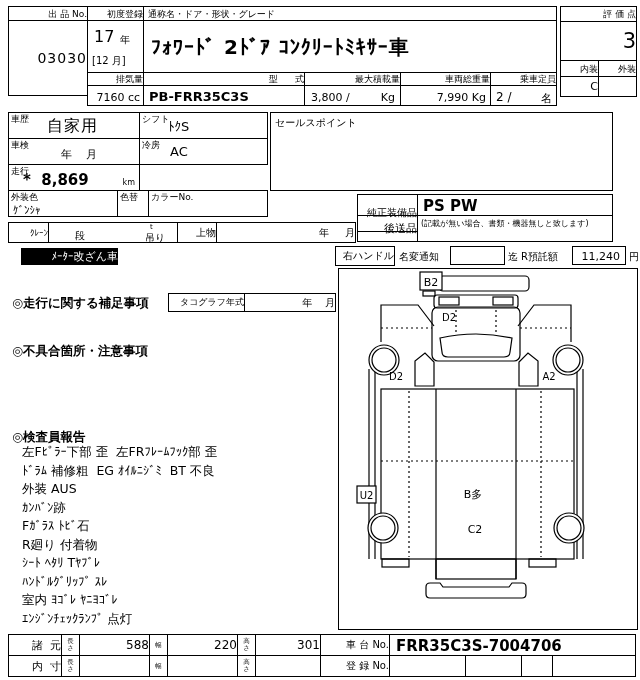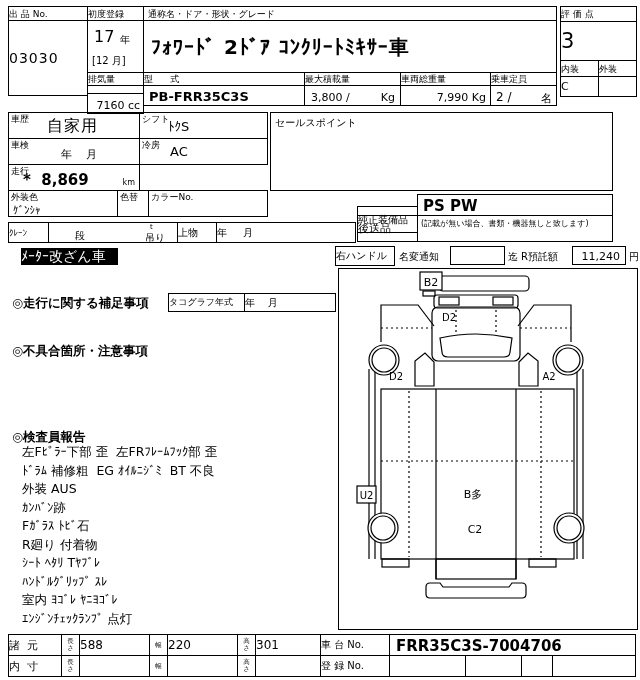--- a/index.html
+++ b/index.html
@@ -2,21 +2,21 @@
 <html><head>
 <meta charset="utf-8">
 <style>
   html,body{margin:0;padding:0;background:#fff;}
   #sheet{position:relative;width:640px;height:680px;background:#ffffff;
          font-family:"DejaVu Sans","Liberation Sans",sans-serif;color:#000;overflow:hidden;}
   .abs{position:absolute;box-sizing:border-box;}
   .bx{border:1px solid #000;}
   .lbl{font-size:9px;line-height:10px;}
   .cl{position:absolute;top:1px;left:2px;font-size:9px;line-height:10px;white-space:pre;}
-  .ctr{display:flex;align-items:center;justify-content:flex-start;}
+  .ctr{display:flex;align-items:center;justify-content:flex-end;}
   .pre{white-space:pre;}
   .rep-line{white-space:pre;font-size:12.5px;line-height:18.5px;}
   .vlab{font-size:6.5px;line-height:7px;white-space:pre-line;display:flex;align-items:center;justify-content:center;text-align:center;}
   svg text{font-family:"DejaVu Sans","Liberation Sans",sans-serif;fill:#000;}
 </style>
 </head>
 <body>
 
 <div id="sheet">
 
@@ -39,21 +39,21 @@
   <div class="abs bx" style="left:143px;top:6px;width:414px;height:15px;">
     <span class="lbl" style="position:absolute;left:4px;top:2px;">通称名・ドア・形状・グレード</span>
   </div>
   <div class="abs bx" style="left:143px;top:20px;width:414px;height:53px;">
     <span class="abs pre" style="left:7px;top:13px;font-size:20px;font-weight:bold;letter-spacing:1px;">ﾌｫﾜｰﾄﾞ 2ﾄﾞｱ ｺﾝｸﾘｰﾄﾐｷｻｰ車</span>
   </div>
 
   <div class="abs bx ctr" style="left:87px;top:72px;width:57px;height:14px;">
     <span class="lbl">排気量</span>
   </div>
-  <div class="abs bx" style="left:87px;top:85px;width:57px;height:21px;margin-top:8px;">
+  <div class="abs bx" style="left:87px;top:85px;width:57px;height:21px;">
     <span class="abs" style="right:3px;top:5px;font-size:11px;">7160 cc</span>
   </div>
 
   <div class="abs bx ctr" style="left:143px;top:72px;width:162px;height:14px;">
     <span class="lbl pre">型      式</span>
   </div>
   <div class="abs bx" style="left:143px;top:85px;width:162px;height:21px;">
     <span class="abs" style="left:5px;top:3px;font-size:13px;font-weight:bold;">PB-FRR35C3S</span>
   </div>
 
@@ -145,34 +145,34 @@
   <div class="abs bx ctr" style="left:177px;top:222px;width:40px;height:21px;">
     <span style="font-size:10px;">上物</span>
   </div>
   <div class="abs bx ctr" style="left:216px;top:222px;width:140px;height:21px;">
     <span class="pre" style="font-size:10px;">年     月</span>
   </div>
 
   <div class="abs bx" style="left:270px;top:112px;width:343px;height:79px;">
     <span class="abs" style="left:4px;top:3px;font-size:10px;">セールスポイント</span>
   </div>
-  <div class="abs bx ctr" style="left:357px;top:194px;width:61px;height:27px;margin-top:12px;">
+  <div class="abs bx ctr" style="left:357px;top:194px;width:61px;height:38px;">
     <span style="font-size:10px;">純正装備品</span>
   </div>
   <div class="abs bx" style="left:417px;top:194px;width:196px;height:22px;">
     <span class="abs" style="left:5px;top:2px;font-size:15px;font-weight:bold;">PS PW</span>
   </div>
   <div class="abs bx ctr" style="left:357px;top:215px;width:61px;height:27px;">
     <span style="font-size:11px;">後送品</span>
   </div>
   <div class="abs bx" style="left:417px;top:215px;width:196px;height:27px;">
     <span class="abs" style="left:3px;top:2px;font-size:8px;">(記載が無い場合、書類・機器無しと致します)</span>
   </div>
 
-  <div class="abs ctr" style="left:21px;top:248px;width:97px;height:17px;background:#000;color:#fff;font-size:14px;">
+  <div class="abs ctr" style="left:21px;top:248px;width:97px;height:17px;background:#000;color:#fff;font-size:11px;">
     <span>ﾒｰﾀｰ改ざん車</span>
   </div>
 
   <div class="abs bx ctr" style="left:335px;top:246px;width:60px;height:20px;">
     <span style="font-size:10px;">右ハンドル</span>
   </div>
   <span class="abs" style="left:399px;top:250px;font-size:10px;">名変通知</span>
   <div class="abs bx" style="left:450px;top:246px;width:55px;height:19px;"></div>
   <span class="abs" style="left:508px;top:250px;font-size:10px;">迄</span>
   <span class="abs" style="left:521px;top:250px;font-size:10px;">R預託額</span>

